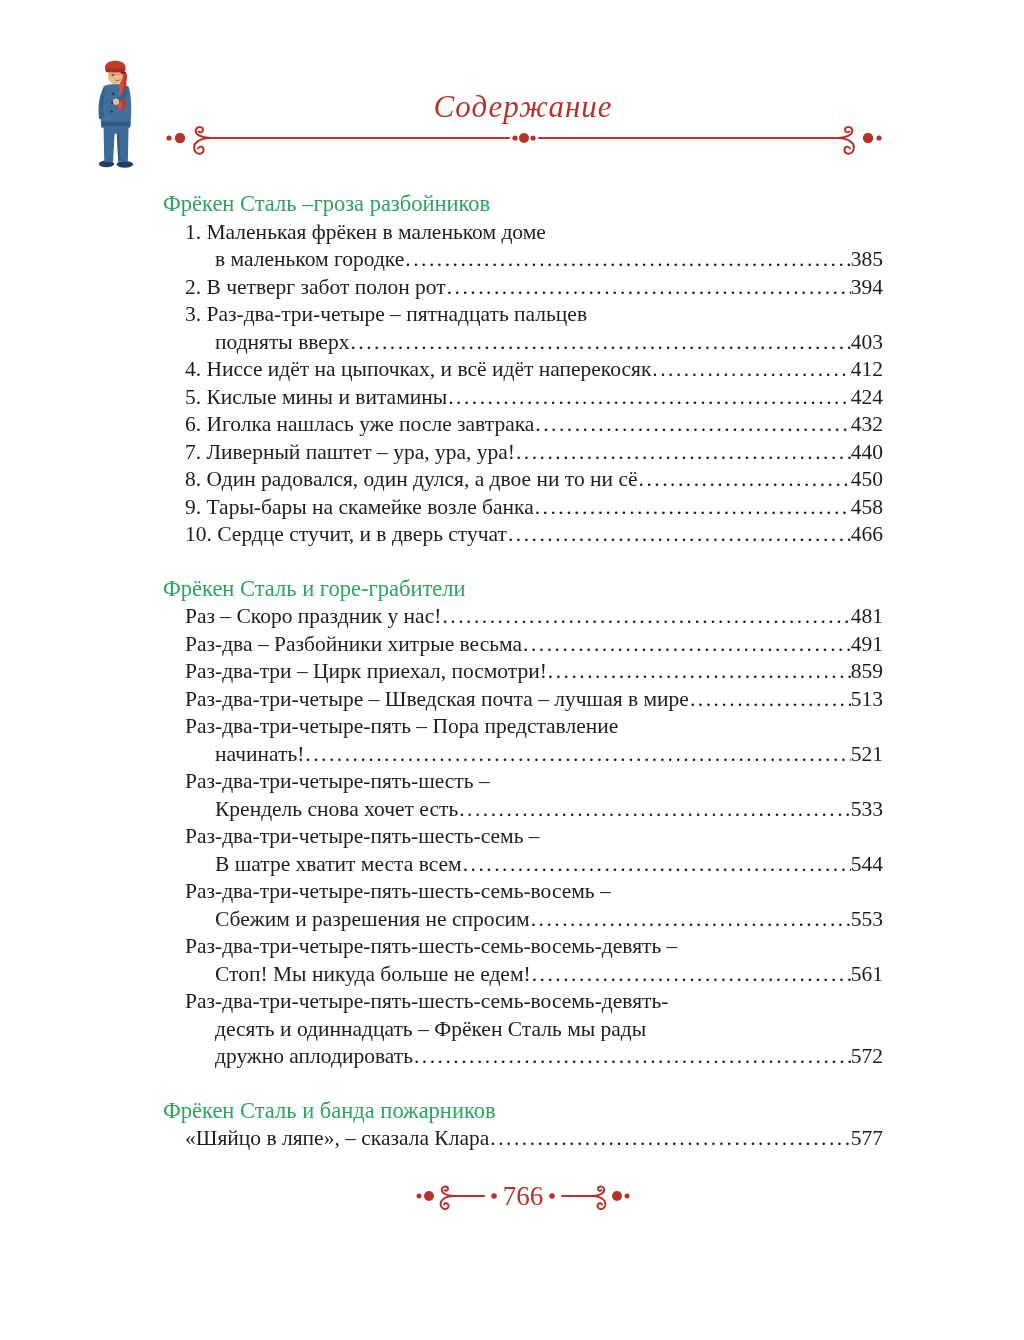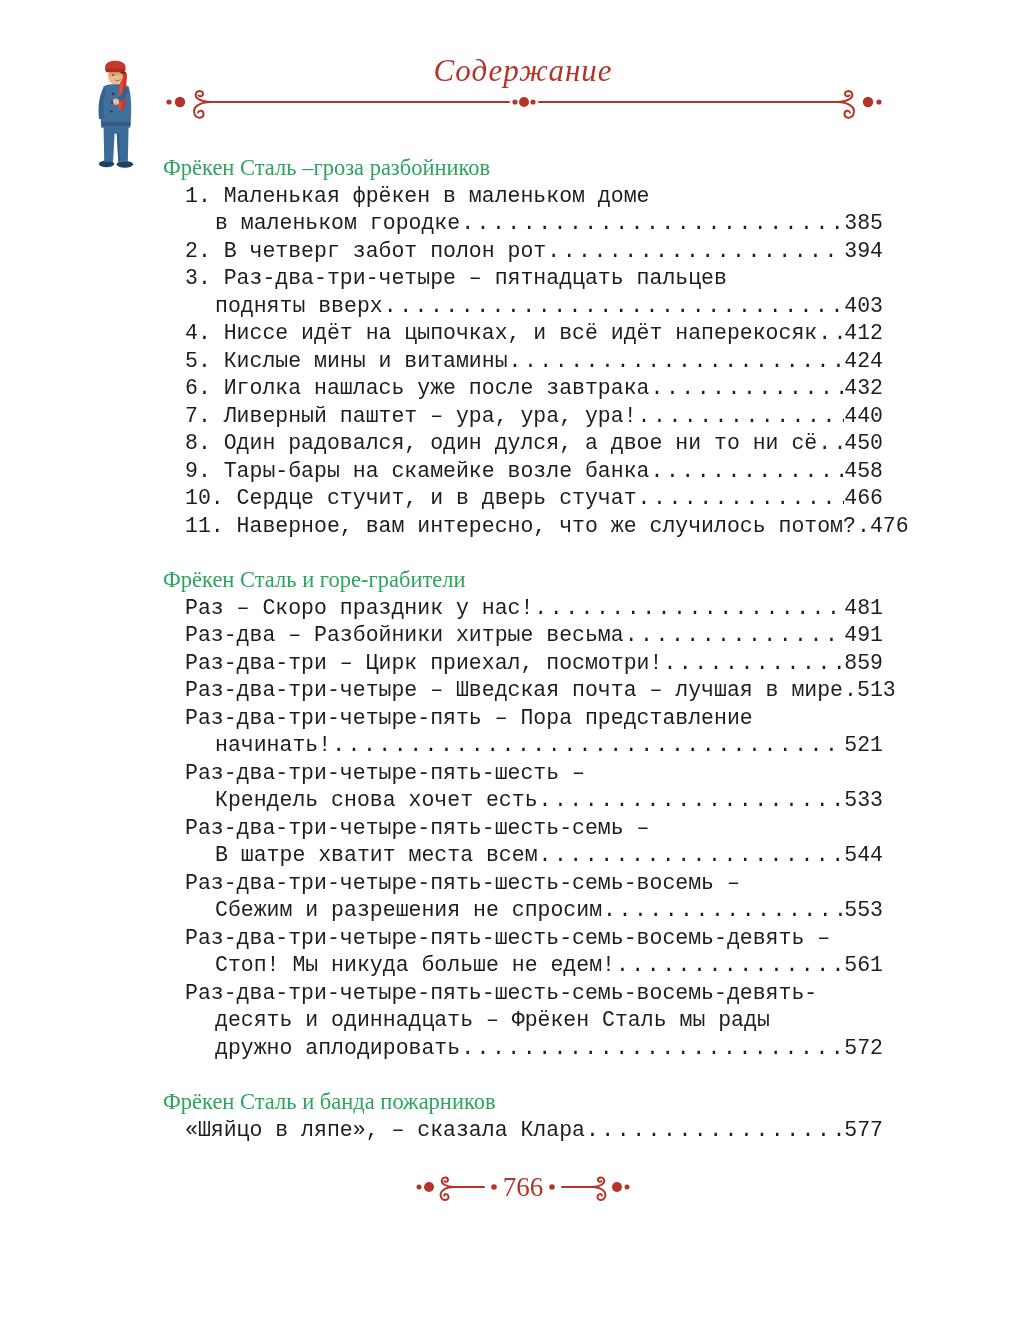--- a/index.html
+++ b/index.html
@@ -3,30 +3,30 @@
 <meta charset="utf-8">
 <style>
   html,body{margin:0;padding:0;}
   body{
     width:1024px;height:1340px;background:#ffffff;position:relative;
     font-family:"Liberation Serif", serif;color:#1d1d1b;overflow:hidden;
   }
   .figure{position:absolute;left:74px;top:54px;width:90px;height:118px;}
   .content{position:absolute;left:163px;top:0;width:720px;}
   .title{
-    margin-top:52px;text-align:center;font-style:italic;
+    margin-top:88px;text-align:center;font-style:italic;
     font-size:31px;line-height:38px;color:#b5342a;letter-spacing:1px;
   }
   .divider{display:block;margin:0 auto;margin-top:-2px;}
   .sections{}
   .section{margin-top:26px;}
   .heading{
     color:#2ca45e;font-size:22.5px;line-height:27.5px;margin:0 0 1px 0;
   }
-  .entry{margin:0;font-family:Liberation Mono, monospace;}
+  .entry{margin:0;}
   .line{
     font-size:21.5px;line-height:27.5px;padding-left:22px;
     display:flex;align-items:baseline;white-space:nowrap;
   }
   .line.cont{padding-left:52px;}
   .line .txt{flex:0 0 auto;}
   .leader{
     flex:1 1 auto;min-width:10px;overflow:hidden;white-space:nowrap;
     padding:0 3px 0 1px;
   }
@@ -174,27 +174,20 @@
             <span class="txt">9. Тары-бары на скамейке возле банка</span>
             <span class="leader"></span>
             <span class="pg">458</span>
           </div>
         </div>
         <div class="entry">
           <div class="line">
             <span class="txt">10. Сердце стучит, и в дверь стучат </span>
             <span class="leader"></span>
             <span class="pg">466</span>
-          </div>
-        </div>
-        <div class="entry">
-          <div class="line">
-            <span class="txt">11. Наверное, вам интересно, что же случилось потом?</span>
-            <span class="leader"></span>
-            <span class="pg">476</span>
           </div>
         </div>
       </div>
       <div class="section">
         <div class="heading">Фрёкен Сталь и горе-грабители</div>
         <div class="entry">
           <div class="line">
             <span class="txt">Раз – Скоро праздник у нас! </span>
             <span class="leader"></span>
             <span class="pg">481</span>

